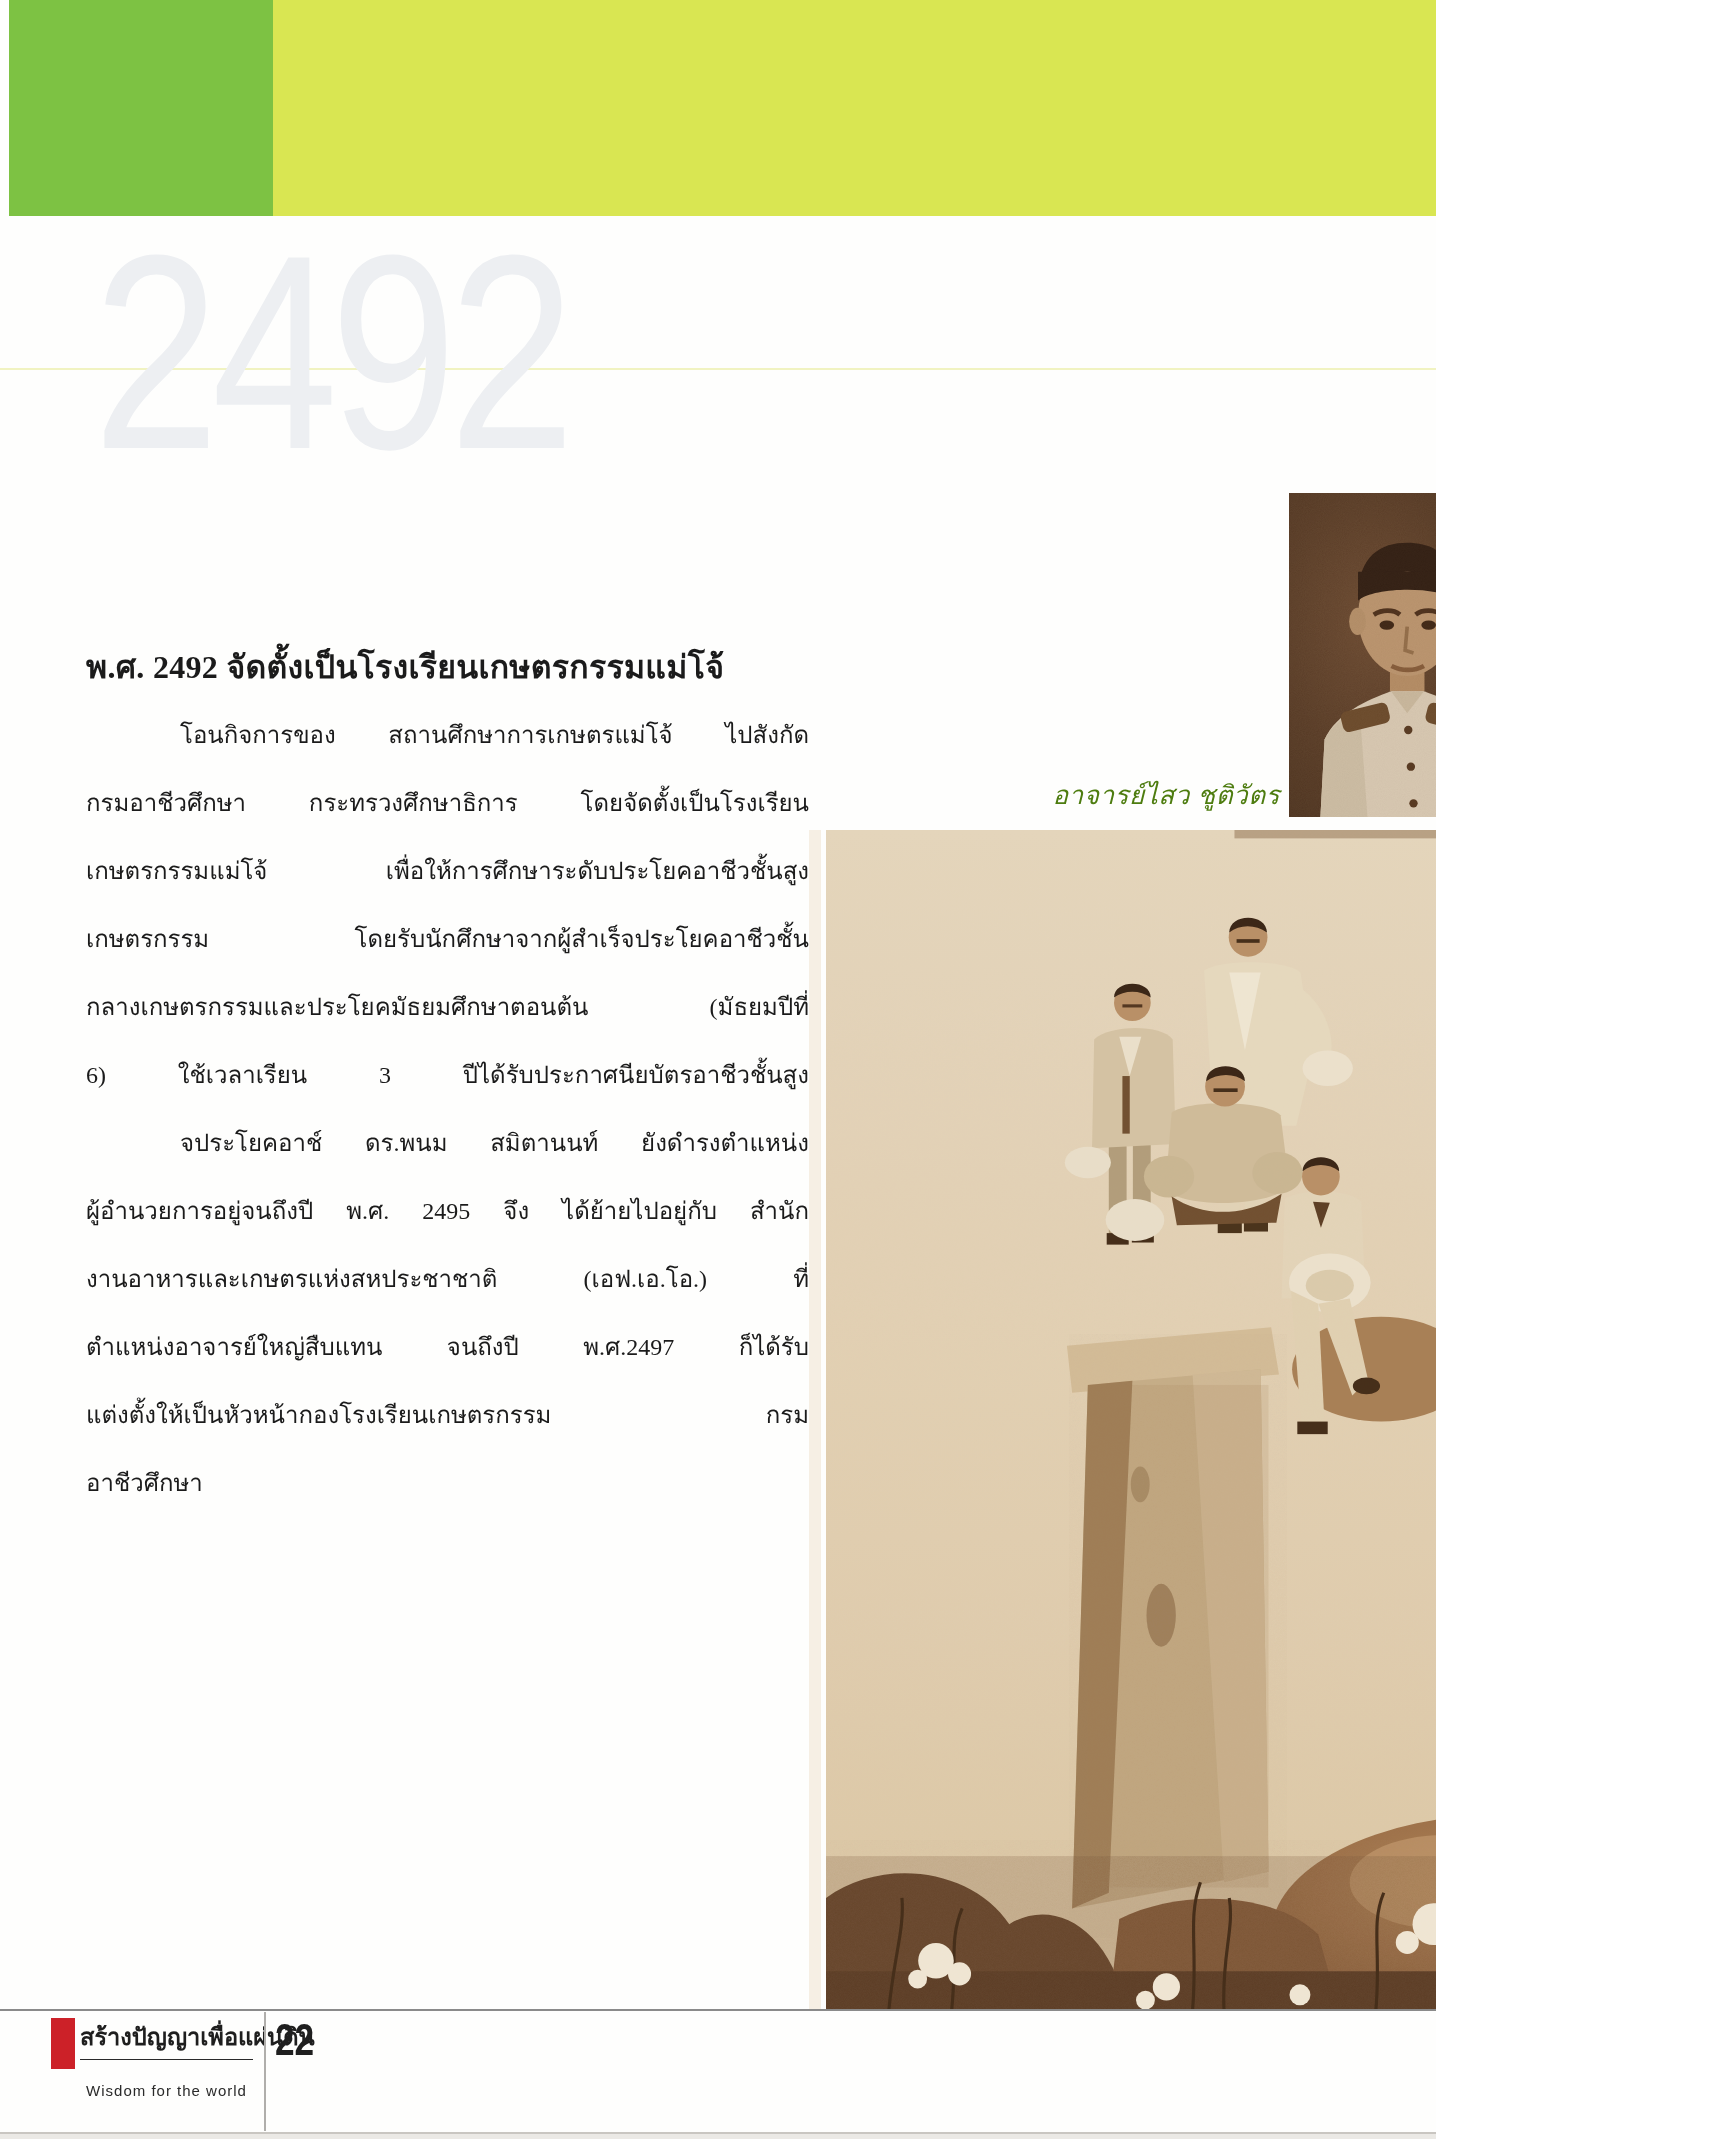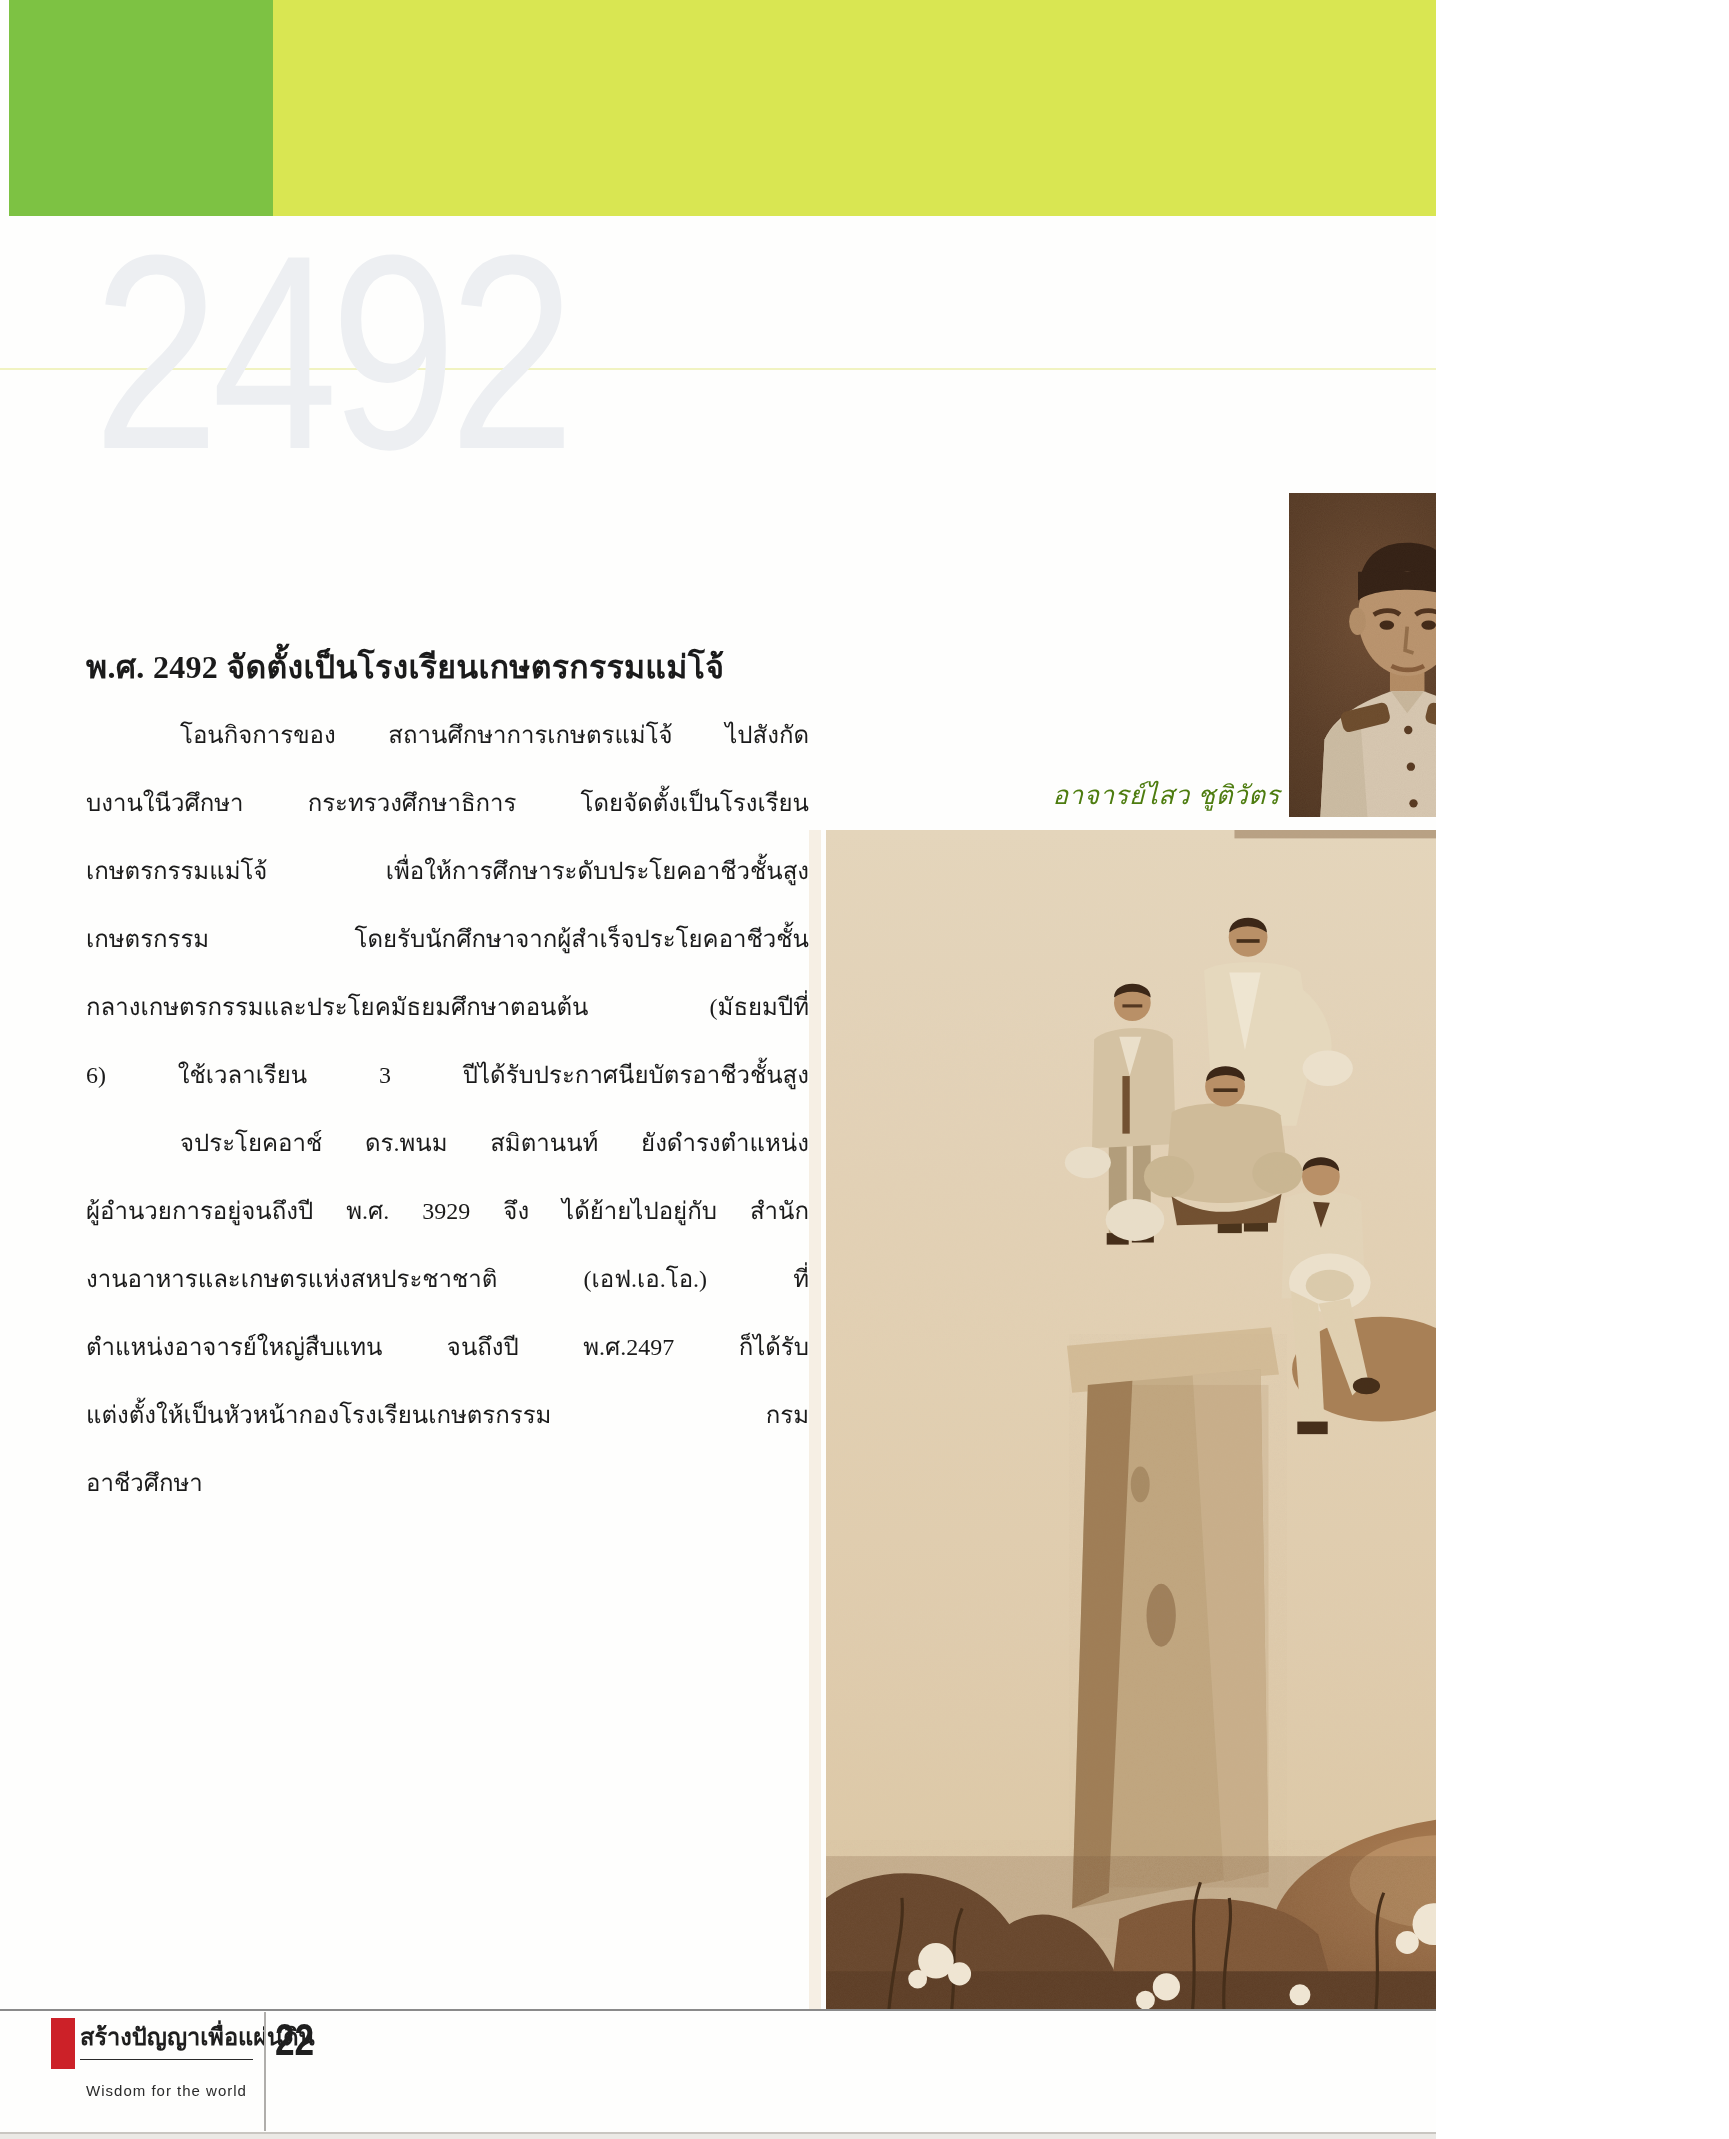--- a/index.html
+++ b/index.html
@@ -69,27 +69,27 @@
     <div class="header-yellow" style="background: rgb(217, 230, 82);"></div>
   </div>
 
   <div class="watermark-line"></div>
 
   <div class="watermark">2492</div>
 
   <div class="article">
     <div class="title">พ.ศ. 2492 จัดตั้งเป็นโรงเรียนเกษตรกรรมแม่โจ้</div>
     <div class="line first">โอนกิจการของ สถานศึกษาการเกษตรแม่โจ้ ไปสังกัด</div>
-    <div class="line">บงานในีวศึกษา กระทรวงศึกษาธิการ โดยจัดตั้งเป็นโรงเรียน</div>
+    <div class="line">กรมอาชีวศึกษา กระทรวงศึกษาธิการ โดยจัดตั้งเป็นโรงเรียน</div>
     <div class="line">เกษตรกรรมแม่โจ้ เพื่อให้การศึกษาระดับประโยคอาชีวชั้นสูง</div>
     <div class="line">เกษตรกรรม โดยรับนักศึกษาจากผู้สำเร็จประโยคอาชีวชั้น</div>
     <div class="line">กลางเกษตรกรรมและประโยคมัธยมศึกษาตอนต้น (มัธยมปีที่</div>
     <div class="line">6) ใช้เวลาเรียน  3 ปีได้รับประกาศนียบัตรอาชีวชั้นสูง</div>
     <div class="line first">จประโยคอาช์ ดร.พนม สมิตานนท์ ยังดำรงตำแหน่ง</div>
-    <div class="line">ผู้อำนวยการอยู่จนถึงปี พ.ศ. 3929 จึง ได้ย้ายไปอยู่กับ  สำนัก</div>
+    <div class="line">ผู้อำนวยการอยู่จนถึงปี พ.ศ. 2495 จึง ได้ย้ายไปอยู่กับ  สำนัก</div>
     <div class="line">งานอาหารและเกษตรแห่งสหประชาชาติ (เอฟ.เอ.โอ.) ที่</div>
     <div class="line">ตำแหน่งอาจารย์ใหญ่สืบแทน  จนถึงปี พ.ศ.2497 ก็ได้รับ</div>
     <div class="line">แต่งตั้งให้เป็นหัวหน้ากองโรงเรียนเกษตรกรรม  กรม</div>
     <div class="line last">อาชีวศึกษา</div>
   </div>
 
   <div class="portrait">
     <svg viewBox="0 0 455 618" preserveAspectRatio="none">
       <defs>
         <filter id="grain">

